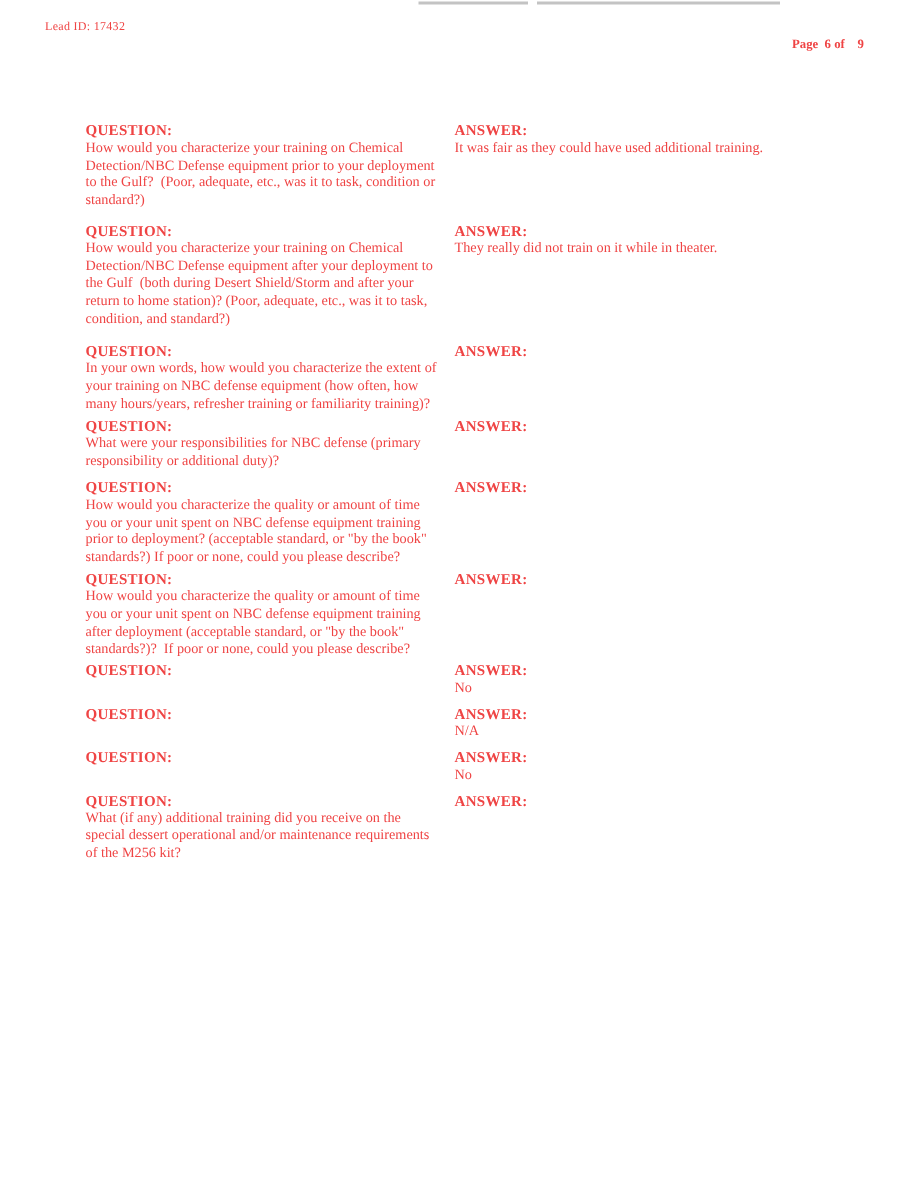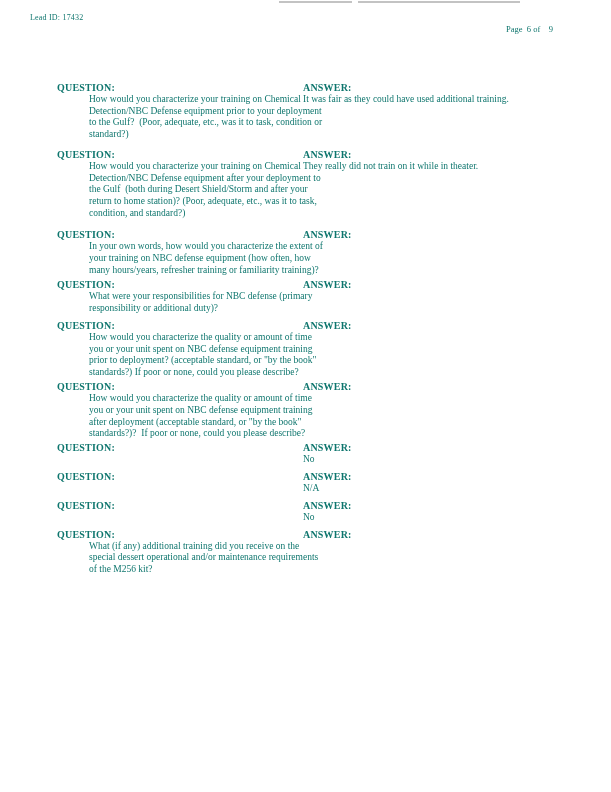--- a/index.html
+++ b/index.html
@@ -6,21 +6,21 @@
     margin: 0;
     padding: 0;
     background: #ffffff;
   }
   .page {
     position: relative;
     width: 611px;
     height: 792px;
     background: #ffffff;
     font-family: "Liberation Serif", "DejaVu Serif", serif;
-    color: #0f766e;
+    color: #ef4444;
     overflow: hidden;
   }
   
   .scan-mark {
     position: absolute;
     top: 1px;
     height: 2px;
     background: #c3c3c3;
   }
   .scan-mark.m1 { left: 279px; width: 73px; }
@@ -29,24 +29,25 @@
   .lead-id {
     position: absolute;
     left: 30px;
     top: 13px;
     font-size: 8px;
     letter-spacing: 0.2px;
     white-space: pre;
   }
   .page-num {
     position: absolute;
-    left: 506px;
+    left: 528px;
     top: 24px;
     font-size: 8.5px;
     white-space: pre;
+    font-weight: bold;
   }
 
   .qa-list {
     position: absolute;
     left: 57px;
     top: 82px;
     width: 524px;
   }
   .qa-row {
     display: grid;
@@ -65,21 +66,21 @@
     font-size: 10px;
     line-height: 12px;
     letter-spacing: 0.2px;
     white-space: pre;
   }
   .qa-text {
     font-size: 9.5px;
     line-height: 11.7px;
     white-space: pre-wrap;
   }
-  .q-col .qa-text { width: 238px; margin-left: 32px; }
+  .q-col .qa-text { width: 238px; }
   .a-col .qa-text { width: 272px; }
 </style>
 </head>
 <body>
 
 <div class="page">
   <div class="scan-mark m1"></div>
   <div class="scan-mark m2"></div>
 
   <div class="lead-id">Lead ID: 17432</div>

